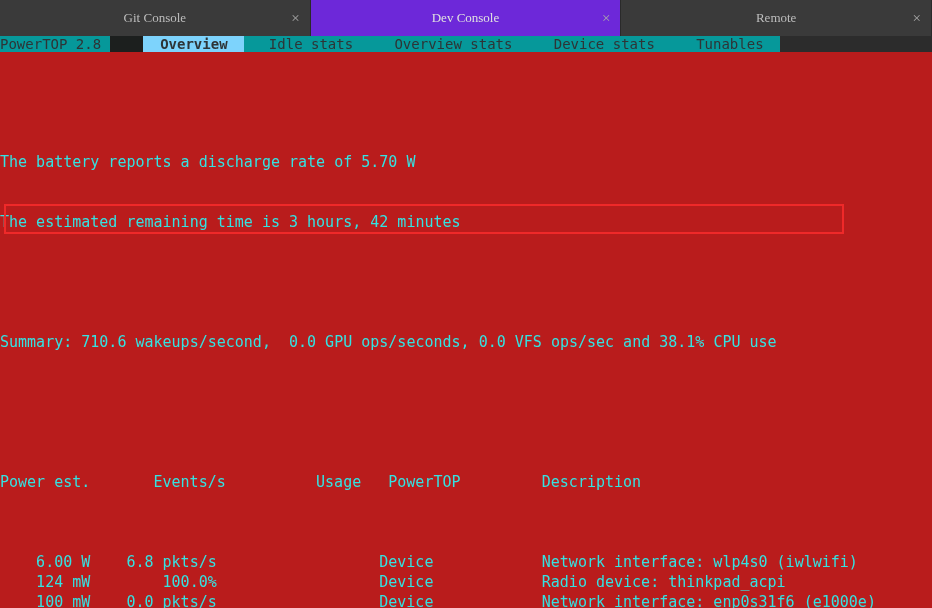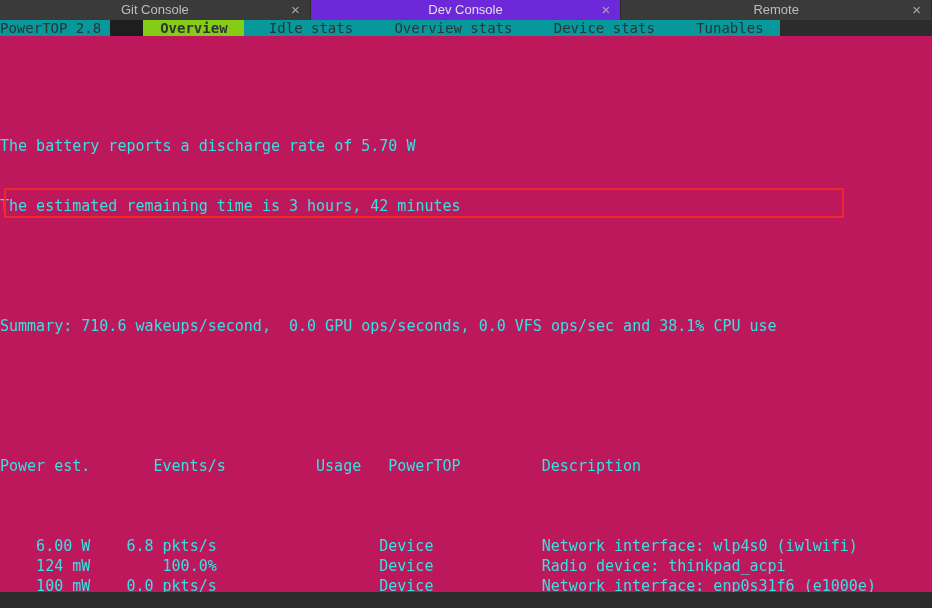--- a/index.html
+++ b/index.html
@@ -7,23 +7,23 @@
   body {
     background: #2c2c2c;
     font-family: "DejaVu Sans Mono", "Menlo", "Consolas", monospace;
     font-size: 15px;
     line-height: 20px;
     color: #34e2e2;
   }
   
   .outer-tabs {
     display: flex;
-    height: 20px;
+    height: 36px;
     background: #353535;
-    font-family: Liberation Sans, sans-serif;
+    font-family: Liberation Serif, serif;
     font-size: 13px;
     color: #bdbdbd;
   }
   .outer-tab {
     flex: 1;
     display: flex;
     align-items: center;
     justify-content: center;
     position: relative;
     background: #3a3a3a;
@@ -58,29 +58,29 @@
     color: #34e2e2;
     padding: 0 1ch;
   }
   .ptop-tab {
     background: #06989a;
     color: #2e3436;
     padding: 0 1ch 0 16px;
   }
   .ptop-sep { background:#1c1f1e; width:1ch; }
   .ptop-active {
-    background: #84cc16;
+    background: #7dd3fc;
     color: #2e3436;
     font-weight: 600;
     padding: 0 1ch;
   }
   .ptop-rest { flex:1; background:#34e2e2; }
   
   .term {
-    background: #be185d;
+    background: #b91c1c;
     height: calc(608px - 32px - 20px);
     padding: 0;
     white-space: pre;
     position: relative;
     overflow: hidden;
   }
   .line { height:20px; }
   .row { display:flex; height:20px; }
   .c-power { width:10ch; text-align:right; }
   .c-usage { width:14ch; text-align:right; }

